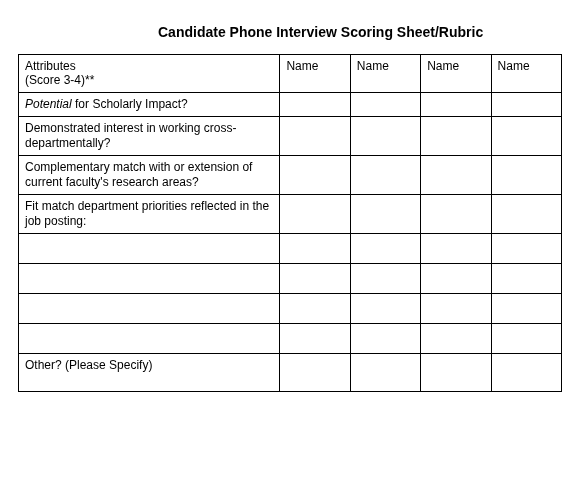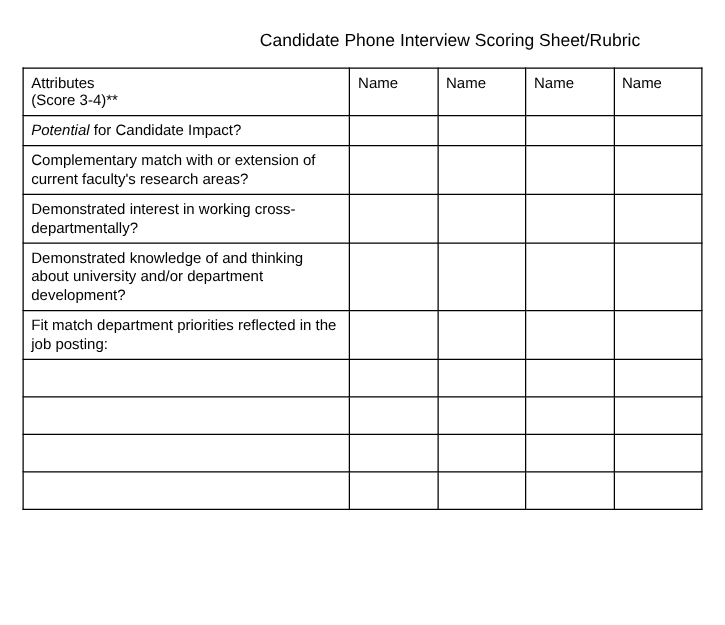--- a/index.html
+++ b/index.html
@@ -5,23 +5,23 @@
     * { box-sizing: border-box; }
     body {
       margin: 0;
       padding: 18px;
       font-family: Arial, sans-serif;
       background: #fff;
       width: 580px;
       height: 500px;
     }
     .title {
-      font-weight: normal;
+      font-weight: bold;
       font-size: 14px;
-      text-align: center;
+      text-align: left;
       padding: 6px 0 14px 0;
       margin-left: 140px;
     }
     table {
       border-collapse: collapse;
       width: 100%;
       table-layout: fixed;
     }
     td, th {
       border: 1px solid #000;
@@ -59,42 +59,35 @@
     <th class="attr-head">
       <span>Attributes</span><br>
       <span>(Score 3-4)**</span>
     </th>
     <th class="name-head">Name</th>
     <th class="name-head">Name</th>
     <th class="name-head">Name</th>
     <th class="name-head">Name</th>
   </tr>
   <tr class="content-row">
-    <td><span class="italic">Potential</span><span> for Candidate Impact?</span></td>
-    <td></td>
-    <td></td>
-    <td></td>
-    <td></td>
-  </tr>
-  <tr class="content-row">
-    <td>Complementary match with or extension of current faculty's research areas?</td>
+    <td><span class="italic">Potential</span><span> for Scholarly Impact?</span></td>
     <td></td>
     <td></td>
     <td></td>
     <td></td>
   </tr>
   <tr class="content-row">
     <td>Demonstrated interest in working cross-departmentally?</td>
     <td></td>
     <td></td>
     <td></td>
     <td></td>
   </tr>
   <tr class="content-row">
-    <td>Demonstrated knowledge of and thinking about university and/or department development?</td>
+    <td>Complementary match with or extension of current faculty's research areas?</td>
     <td></td>
     <td></td>
     <td></td>
     <td></td>
   </tr>
   <tr class="content-row">
     <td>Fit match department priorities reflected in the job posting:</td>
     <td></td>
     <td></td>
     <td></td>
@@ -121,14 +114,21 @@
     <td></td>
     <td></td>
   </tr>
   <tr class="empty-row">
     <td></td>
     <td></td>
     <td></td>
     <td></td>
     <td></td>
   </tr>
+  <tr class="content-row">
+    <td style="height:38px">Other? (Please Specify)</td>
+    <td></td>
+    <td></td>
+    <td></td>
+    <td></td>
+  </tr>
 </tbody>
   </table>
 
 </body></html>

